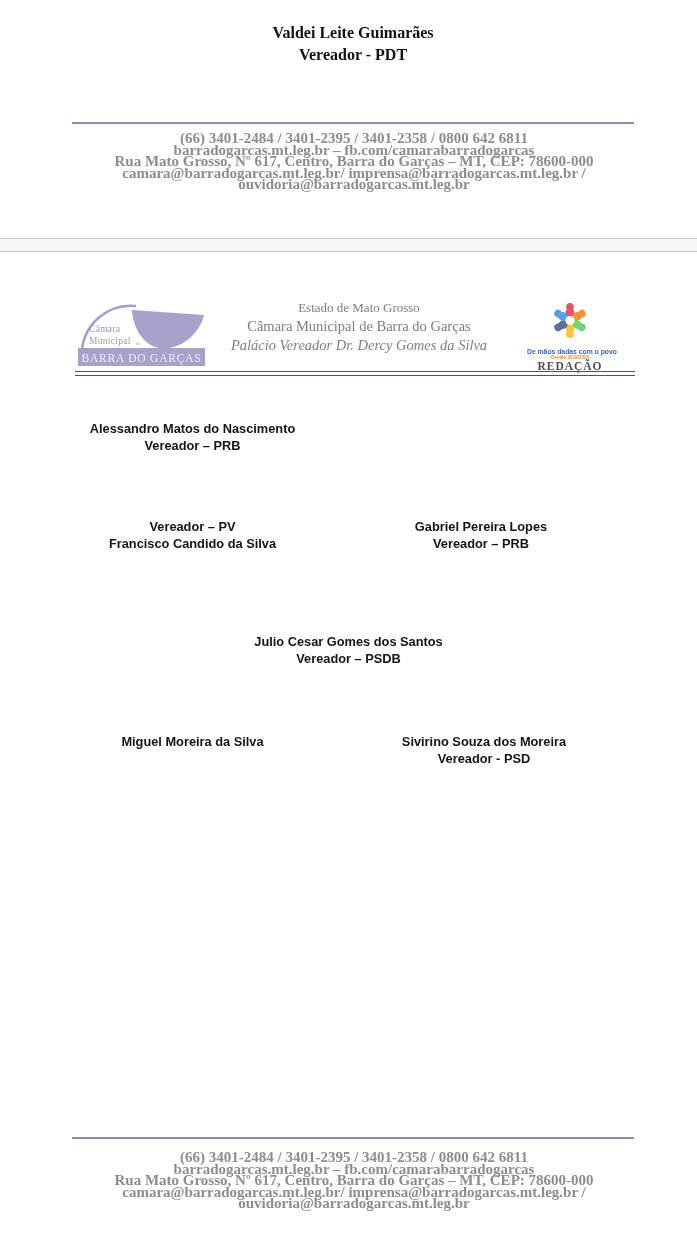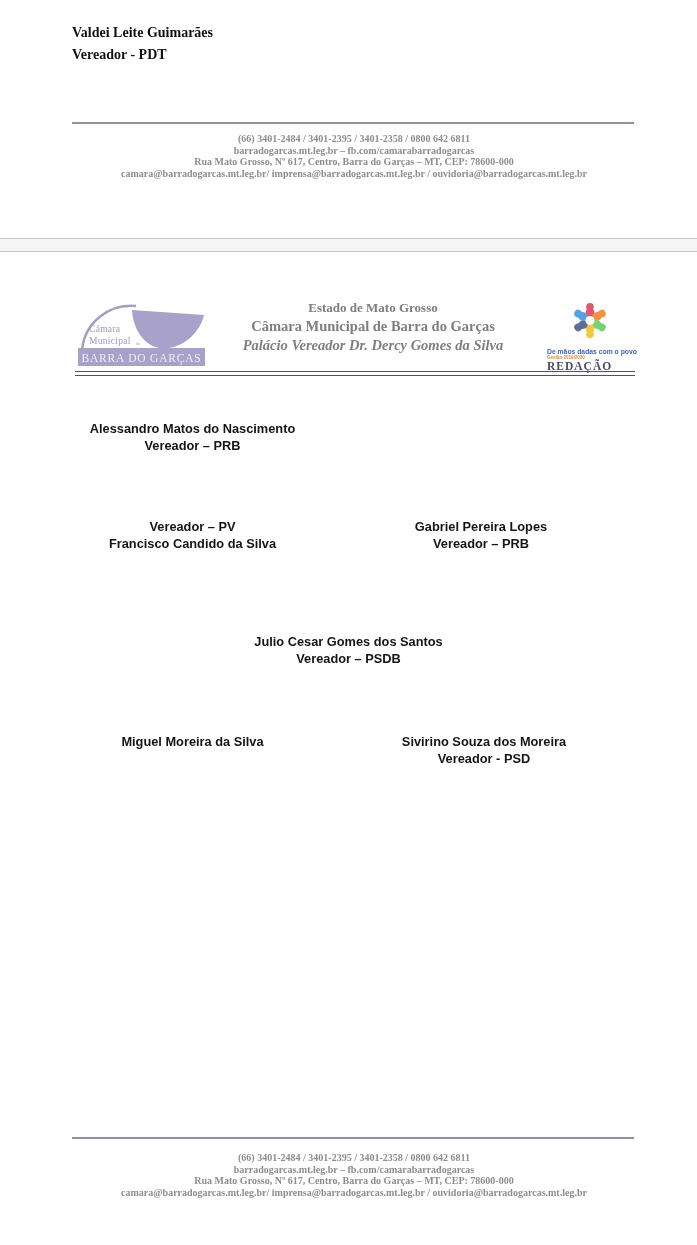--- a/index.html
+++ b/index.html
@@ -5,40 +5,40 @@
   html,body{margin:0;padding:0;background:#fff;}
   body{width:697px;height:1245px;font-family:"Liberation Serif",serif;}
   .canvas{position:relative;width:697px;height:1245px;background:#fff;overflow:hidden;}
   .page{position:absolute;left:0;width:697px;background:#fff;}
   .page1{top:0;height:238px;}
   .page-gap{position:absolute;top:238px;left:0;width:697px;height:14px;background:#f6f6f6;
     border-top:1px solid #c6c6c6;border-bottom:1px solid #c6c6c6;box-sizing:border-box;}
   .page2{top:252px;height:993px;}
 
   
-  .sig{position:absolute;top:22px;left:72px;width:562px;
-    font-weight:bold;font-size:14px;line-height:22px;color:#111;}
+  .sig{position:absolute;top:22px;left:72px;width:562px;text-align:center;
+    font-weight:bold;font-size:16px;line-height:22px;color:#111;}
 
   
   .foot-rule{position:absolute;left:72px;width:562px;height:2px;background:#908fa7;}
   .page1 .foot-rule{top:122px;}
   .page2 .foot-rule{top:885px;}
   .foot{position:absolute;left:37px;width:634px;text-align:center;font-weight:bold;
-    font-size:10px;line-height:11.5px;color:#8d8d8d;}
+    font-size:15px;line-height:11.5px;color:#8d8d8d;}
   .page1 .foot{top:133px;}
   .page2 .foot{top:900px;}
 
   
   .logo-left{position:absolute;top:52px;left:78px;width:127px;height:62px;}
-  .head-center{position:absolute;top:47px;left:208px;width:330px;text-align:center;
-    color:#7e7e7e;font-weight:bold;}
+  .head-center{position:absolute;top:47px;left:194px;width:330px;text-align:center;
+    color:#7e7e7e;font-weight:normal;}
   .head-line1{font-size:13px;line-height:18px;}
   .head-line2{font-size:14.5px;line-height:19px;}
   .head-line3{font-size:14.5px;line-height:19px;font-style:italic;}
-  .seal{position:absolute;top:46px;left:547px;width:86px;}
+  .seal{position:absolute;top:46px;left:527px;width:86px;text-align:center;}
   .seal svg{width:54px;height:50px;display:block;margin:0 auto;}
   .seal-slogan{font-family:"Liberation Sans",sans-serif;font-size:6.8px;font-weight:bold;
     color:#3a66c0;line-height:7px;white-space:nowrap;}
   .seal-term{font-family:"Liberation Sans",sans-serif;font-size:4.5px;font-weight:bold;
     color:#e08a3c;line-height:5px;}
   .seal-stage{font-size:11.5px;font-weight:bold;color:#4c4c5e;letter-spacing:1px;line-height:12px;}
   .header-rule{position:absolute;top:119px;left:75px;width:560px;height:5px;box-sizing:border-box;
     border-top:1.5px solid #51516b;border-bottom:1.5px solid #51516b;}
 
   

